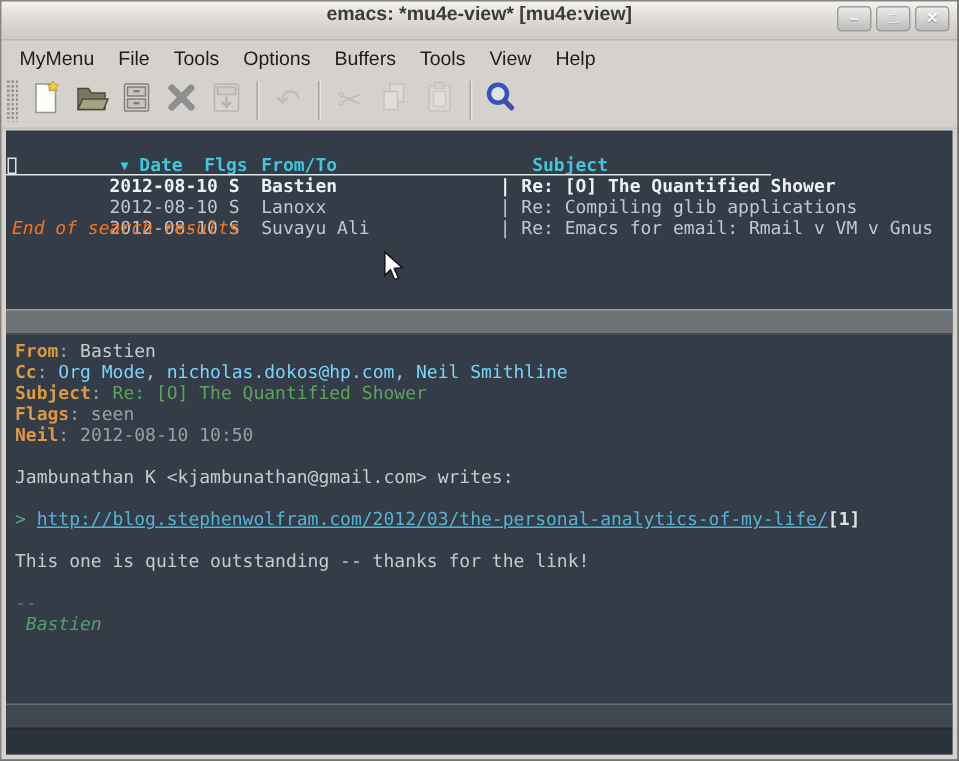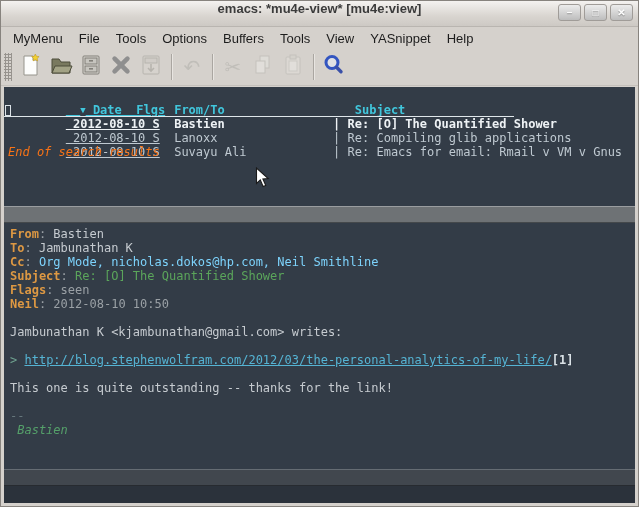--- a/index.html
+++ b/index.html
@@ -45,21 +45,21 @@
   .tb-glyph { font-size:20px; color:#9c9c96; line-height:1; }
   
   .emacs-frame {
     position:absolute; left:3px; right:3px; top:86px; bottom:3px;
     background:#333c47; display:flex; flex-direction:column;
     font-family:"DejaVu Sans Mono", monospace; font-size:12px;
     overflow:hidden;
   }
   .hwin { height:119px; position:relative; padding-top:2px; }
   .hline { height:14px; line-height:14px; white-space:pre; padding-left:4px; color:#bfc9d1; }
-  .w15 { display:inline-block; width:15ch; white-space:pre; vertical-align:top;text-decoration:underline;}
+  .w15 { display:inline-block; width:15ch; white-space:pre; vertical-align:top;}
   .w22 { display:inline-block; width:22ch; white-space:pre; vertical-align:top;}
   .w25 { display:inline-block; width:25ch; white-space:pre; vertical-align:top;}
   .colhead { color:#41c6dc; font-weight:bold; }
   .tri { display:inline-block; width:1ch; font-size:9px; vertical-align:1px; }
   .hrow.selected { color:#eef2f5; font-weight:bold; position:relative; }
   .hrow.selected::after {
     content:""; position:absolute; left:0; bottom:0; width:510px; height:1px; background:#dfe6ea;
   }
   .cursor-box {
     position:absolute; left:1px; top:18px; width:6px; height:11px;
@@ -107,21 +107,20 @@
   </div>
 
   <div class="menubar">
     <span class="menu-item">MyMenu</span>
     <span class="menu-item">File</span>
     <span class="menu-item">Tools</span>
     <span class="menu-item">Options</span>
     <span class="menu-item">Buffers</span>
     <span class="menu-item">Tools</span>
     <span class="menu-item">View</span>
-    <span class="menu-item">YASnippet</span>
     <span class="menu-item">Help</span>
   </div>
 
   <div class="toolbar">
     <div class="tb-handle"></div>
     <div class="tb-btn">
       <span>
         <svg width="24" height="24" viewBox="0 0 24 24">
           <path d="M5 3h9l4 4v15H5z" fill="#fdfdfc" stroke="#96948c"></path>
           <path d="M14 3l4 4h-4z" fill="#d9d7d0" stroke="#96948c"></path>
@@ -218,21 +217,20 @@
       <div class="hline end-msg">End of search results</div>
       <div class="cursor-box"></div>
     </div>
 
     <div class="ml ml1">
       
     </div>
 
     <div class="vwin">
       <div class="vline"><span class="lbl">From</span><span class="sep">:</span><span class="val val-plain">Bastien</span></div>
-      <div class="vline"><span class="lbl">To</span><span class="sep">:</span><span class="val val-plain">Jambunathan K</span></div>
       <div class="vline"><span class="lbl">Cc</span><span class="sep">:</span><span class="val val-contacts">Org Mode, nicholas.dokos@hp.com, Neil Smithline</span></div>
       <div class="vline"><span class="lbl">Subject</span><span class="sep">:</span><span class="val val-subject">Re: [O] The Quantified Shower</span></div>
       <div class="vline"><span class="lbl">Flags</span><span class="sep">:</span><span class="val val-meta">seen</span></div>
       <div class="vline"><span class="lbl">Neil</span><span class="sep">:</span><span class="val val-meta">2012-08-10 10:50</span></div>
       <div class="vline"></div>
       <div class="vline">Jambunathan K &lt;kjambunathan@gmail.com&gt; writes:</div>
       <div class="vline"></div>
       <div class="vline"><span class="quote-mark">&gt;</span><span class="body-link">http://blog.stephenwolfram.com/2012/03/the-personal-analytics-of-my-life/</span><span class="footnote">[1]</span></div>
       <div class="vline"></div>
       <div class="vline">This one is quite outstanding -- thanks for the link!</div>

